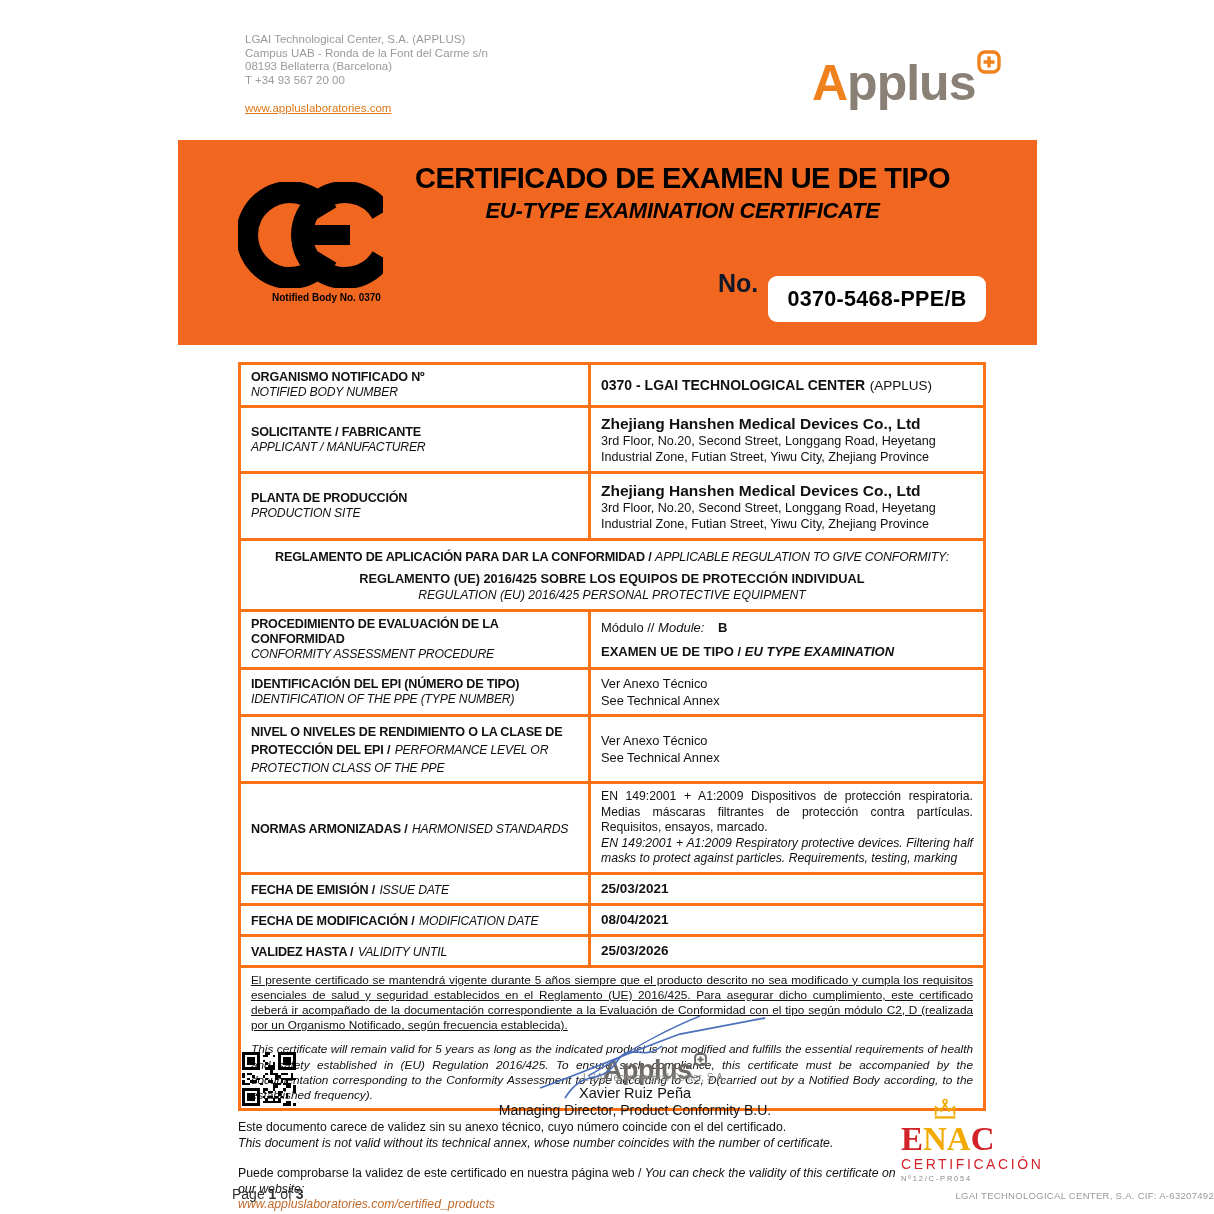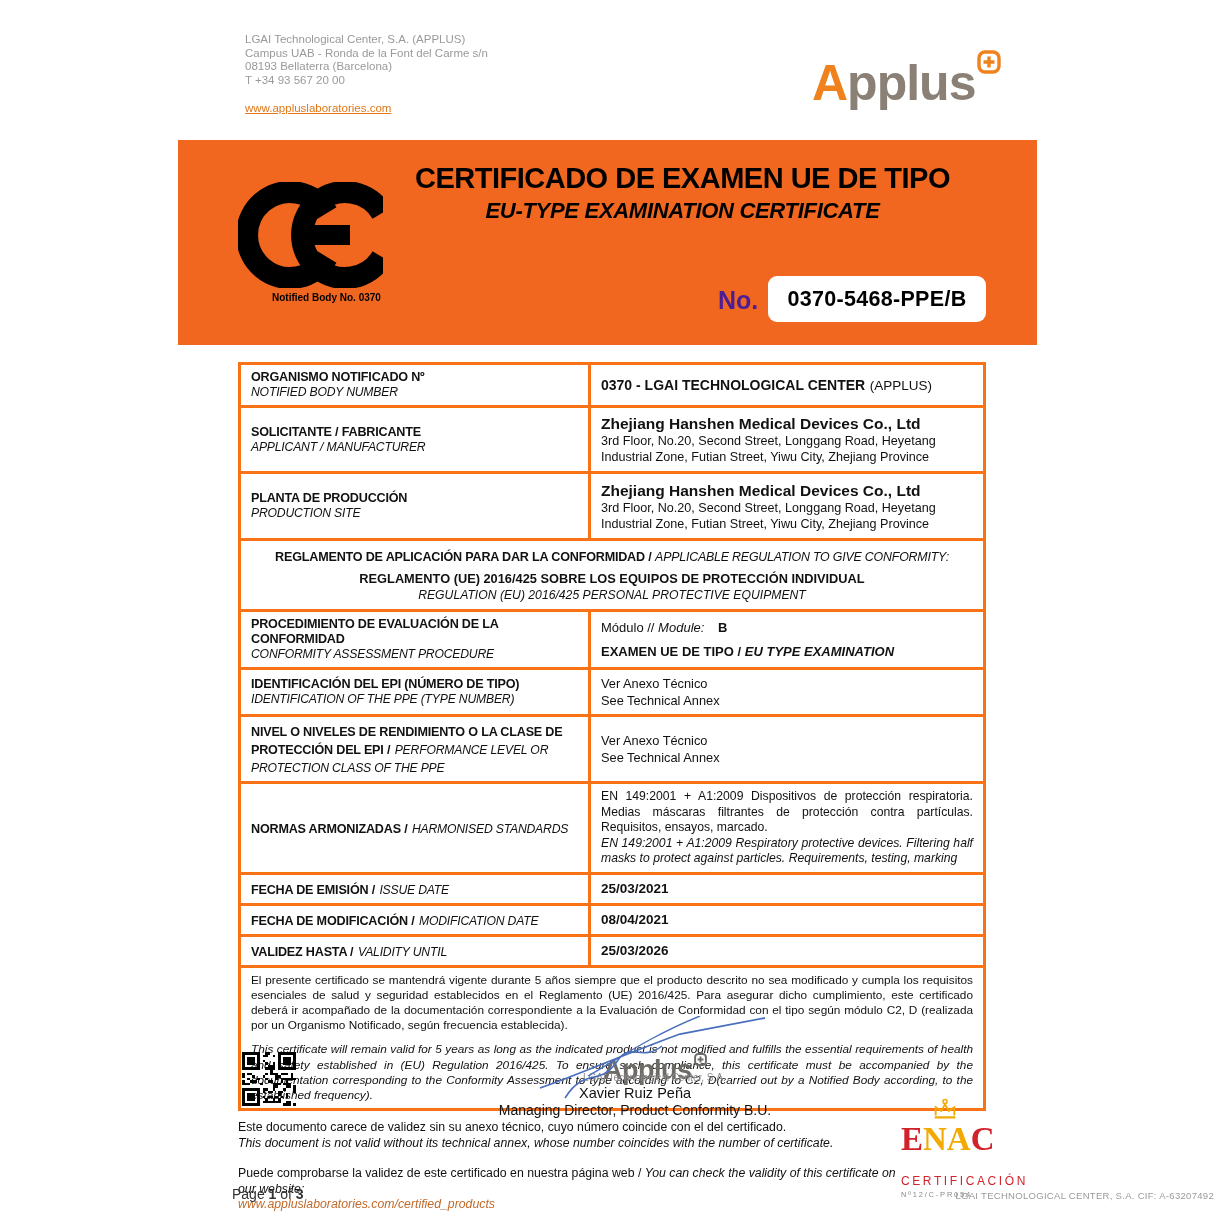--- a/index.html
+++ b/index.html
@@ -16,21 +16,21 @@
   .applus-logo { left:812px; top:28px; font-size:50px; font-weight:700; letter-spacing:-1px; color:#8A8076; }
   .applus-logo .a { color:#F0821E; }
   .plus-badge { display:inline-block; vertical-align:26px; margin-left:2px; }
 
   
   .banner { left:178px; top:140px; width:859px; height:205px; background:#F2671F; }
   .ce { left:60px; top:42px; }
   .ce-caption { left:94px; top:152px; width:150px; font-size:10px; font-weight:700; color:#000; }
   .banner-title { left:190px; right:40px; top:22px; text-align:center; font-size:29px; font-weight:800; color:#000; letter-spacing:-0.5px; }
   .banner-sub { left:190px; right:40px; top:58px; text-align:center; font-size:22px; font-weight:700; font-style:italic; color:#000; letter-spacing:-0.3px; }
-  .no-label { left:540px; top:146px; font-size:25px; font-weight:800; color:#4c1d95; }
+  .no-label { left:540px; top:129px; font-size:25px; font-weight:800; color:#0f172a; }
   .no-box {
     left:590px; top:136px; width:218px; height:46px; background:#fff; border-radius:9px;
     display:flex; align-items:center; justify-content:center;
     font-size:21.5px; font-weight:800; letter-spacing:0.3px; color:#000;
   }
 
   
   table.cert { left:238px; top:362px; width:748px; position:absolute; border-collapse:collapse; }
   table.cert td { border:3px solid #f97316; vertical-align:middle; padding:5px 10px; }
   td.lcol { width:350px; }
@@ -49,21 +49,21 @@
   .module-line { font-size:13px; }
   .module-line .it { font-style:italic; }
   .module-line .b { font-weight:700; margin-left:10px; }
   .exam-line { margin-top:9px; font-size:13px; font-weight:700; }
   .exam-line .it { font-style:italic; }
   .annex { font-size:12.8px; line-height:17px; }
   .std-val { font-size:12.2px; line-height:15.5px; text-align:justify; }
   .std-val .en { font-style:italic; display:block; }
   .date-val { font-weight:700; font-size:13.5px; }
   .note-row td { padding:7px 10px; vertical-align:top; }
-  .note-es { font-size:11.8px; line-height:15.2px; text-align:justify; }
+  .note-es { font-size:11.8px; line-height:15.2px; text-align:justify;text-decoration:underline; }
   .note-en { font-size:11.8px; line-height:15.2px; font-style:italic; text-align:justify; margin-top:9px; }
 
   
   .qr { left:242px; top:1052px; }
   .sig-block { left:435px; top:1040px; width:400px; }
   .sig-logo { position:absolute; left:168px; top:2px; font-size:27px; font-weight:700; letter-spacing:-0.5px; color:#6e6a66; }
   .sig-logo .plus-badge { vertical-align:13px; }
   .sig-sub { position:absolute; left:148px; top:32px; font-size:10px; color:#8a8a8a; }
   .sig-name { position:absolute; left:0; top:45px; width:100%; text-align:center; font-size:14.5px; }
   .sig-role { position:absolute; left:0; top:62px; width:100%; text-align:center; font-size:14px; }
@@ -73,21 +73,21 @@
   .disc { left:238px; top:1120px; width:668px; font-size:12.3px; line-height:15.5px; }
   .disc .it { font-style:italic; }
   .disc .p2 { margin-top:15px; }
   .disc .link { color:#C06A2B; font-style:italic; }
 
   
   .enac { left:901px; top:1098px; width:110px; text-align:left; }
   .enac-crown { margin-left:30px; height:22px; }
   .enac-word { font-family:"Liberation Serif","DejaVu Serif",serif; font-weight:700; font-size:33px; line-height:30px; letter-spacing:0px; }
   .enac-word .r { color:#D2232A; } .enac-word .y { color:#F2A900; }
-  .enac-cert { color:#D2232A; font-size:12px; letter-spacing:2.6px; margin-top:20px; }
+  .enac-cert { color:#D2232A; font-size:14px; letter-spacing:2.6px; margin-top:2px; }
   .enac-num { color:#8a8a8a; font-size:7.5px; letter-spacing:1.8px; margin-top:2px; }
 
   
   .page-ind { left:214px; top:1186px; font-size:14px; color:#333;margin-left:18px; }
   .page-ind b { font-weight:700; }
   .footer-co { left:0; top:1190px; width:1214px; text-align:right; font-size:9.5px; color:#9a9a9a; letter-spacing:0.3px; }
 </style>
 </head>
 <body>
 

